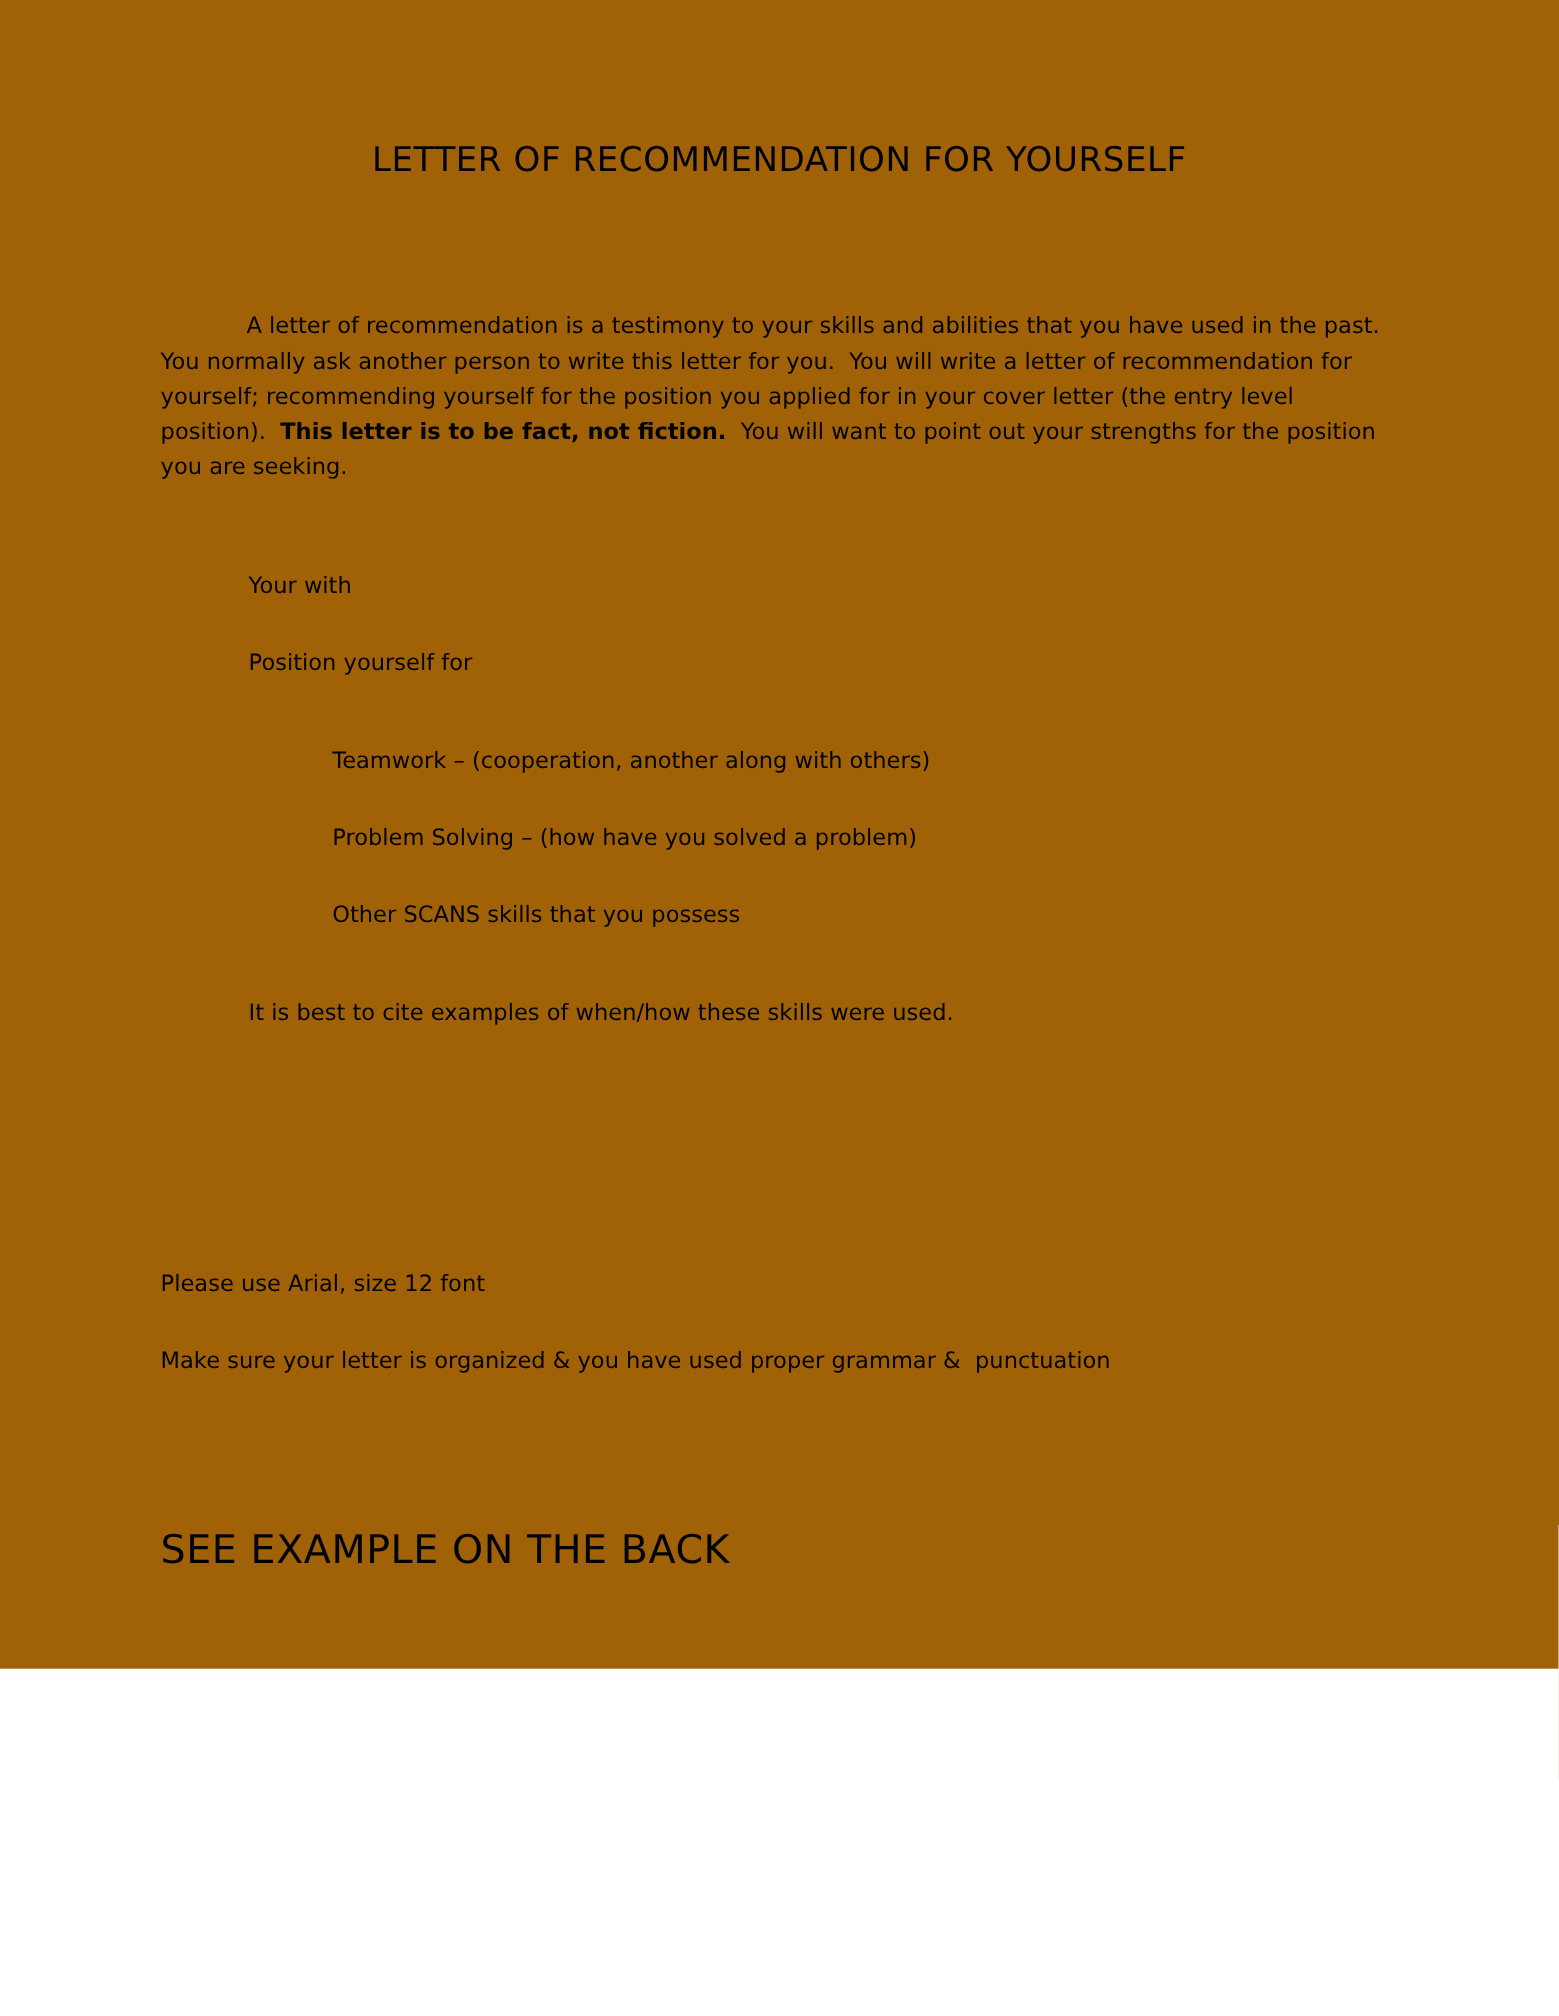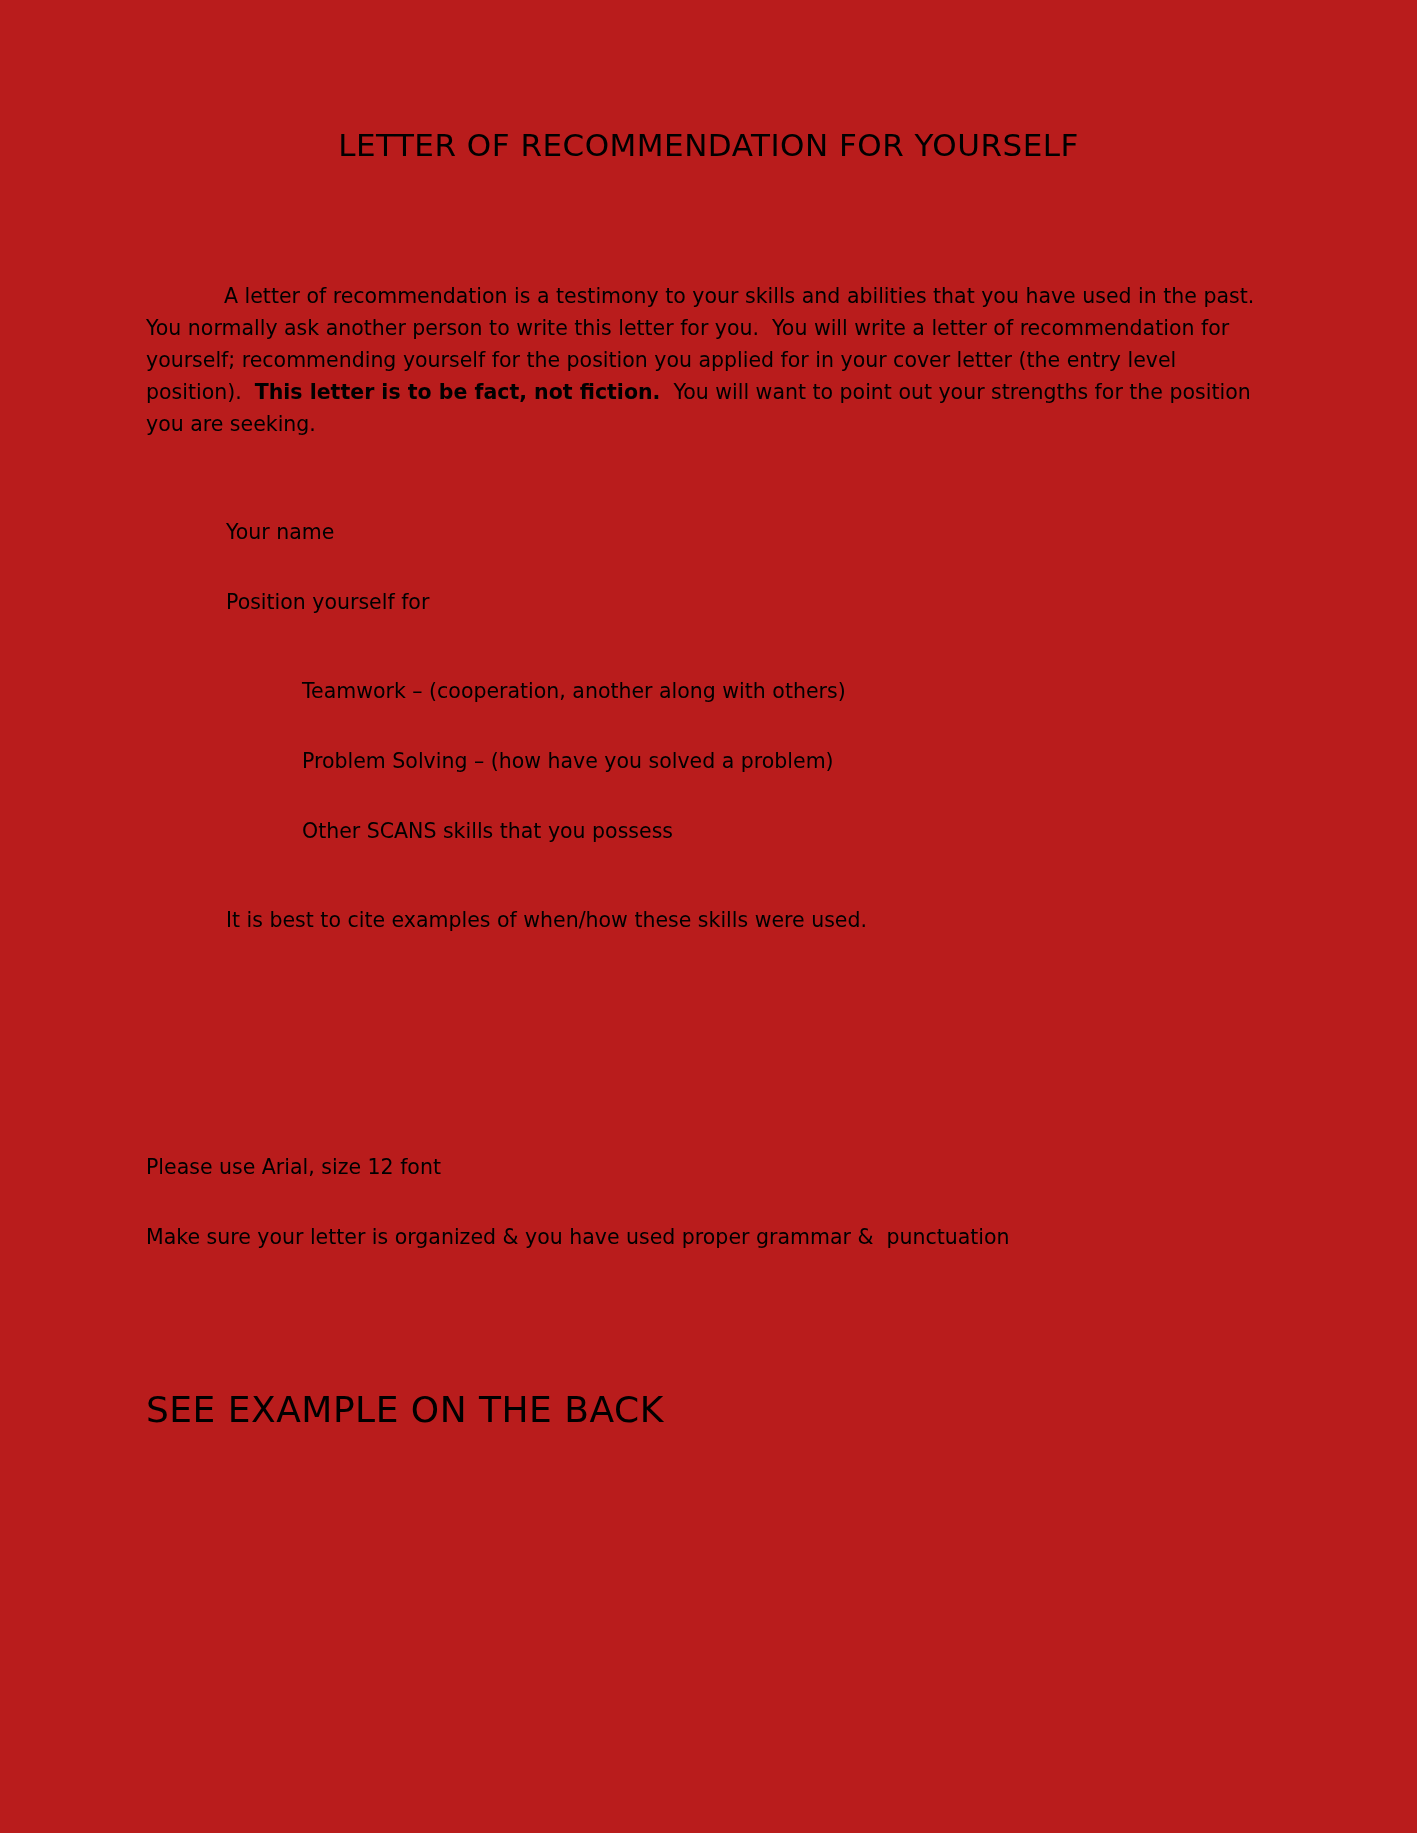--- a/index.html
+++ b/index.html
@@ -9,22 +9,22 @@
   }
   body {
     width: 1417px;
     height: 1833px;
     font-family: "DejaVu Sans", sans-serif;
     color: #000000;
   }
   .page {
     position: relative;
     width: 1417px;
-    height: 1833px;
-    background: #b91c1c;
+    height: 1517px;
+    background: #a16207;
     overflow: hidden;
   }
   .content {
     padding: 68px 146px 0 146px;
     white-space: pre-wrap;
   }
   .doc-title {
     margin: 0;
     font-size: 31px;
     line-height: 40px;
@@ -80,21 +80,21 @@
 <body>
 
 <div class="page">
   <div class="content">
 
     <h1 class="doc-title">LETTER OF RECOMMENDATION FOR YOURSELF</h1>
 
     <p class="intro"><span>A letter of recommendation is a testimony to your skills and abilities that you have used in the past.  You normally ask another person to write this letter for you.  You will write a letter of recommendation for yourself; recommending yourself for the position you applied for in your cover letter (the entry level position).  </span><span class="bold-seg">This letter is to be fact, not fiction.</span><span>  You will want to point out your strengths for the position you are seeking.</span></p>
 
 
-    <div class="list-item">Your name</div>
+    <div class="list-item">Your with</div>
     <div class="list-item">Position yourself for</div>
 
     <div class="sub-list-item">Teamwork – (cooperation, another along with others)</div>
     <div class="sub-list-item">Problem Solving – (how have you solved a problem)</div>
     <div class="sub-list-item">Other SCANS skills that you possess</div>
 
     <div class="note-line">It is best to cite examples of when/how these skills were used.</div>
 
     <div class="instructions">
       <div class="instruction-line">Please use Arial, size 12 font</div>

